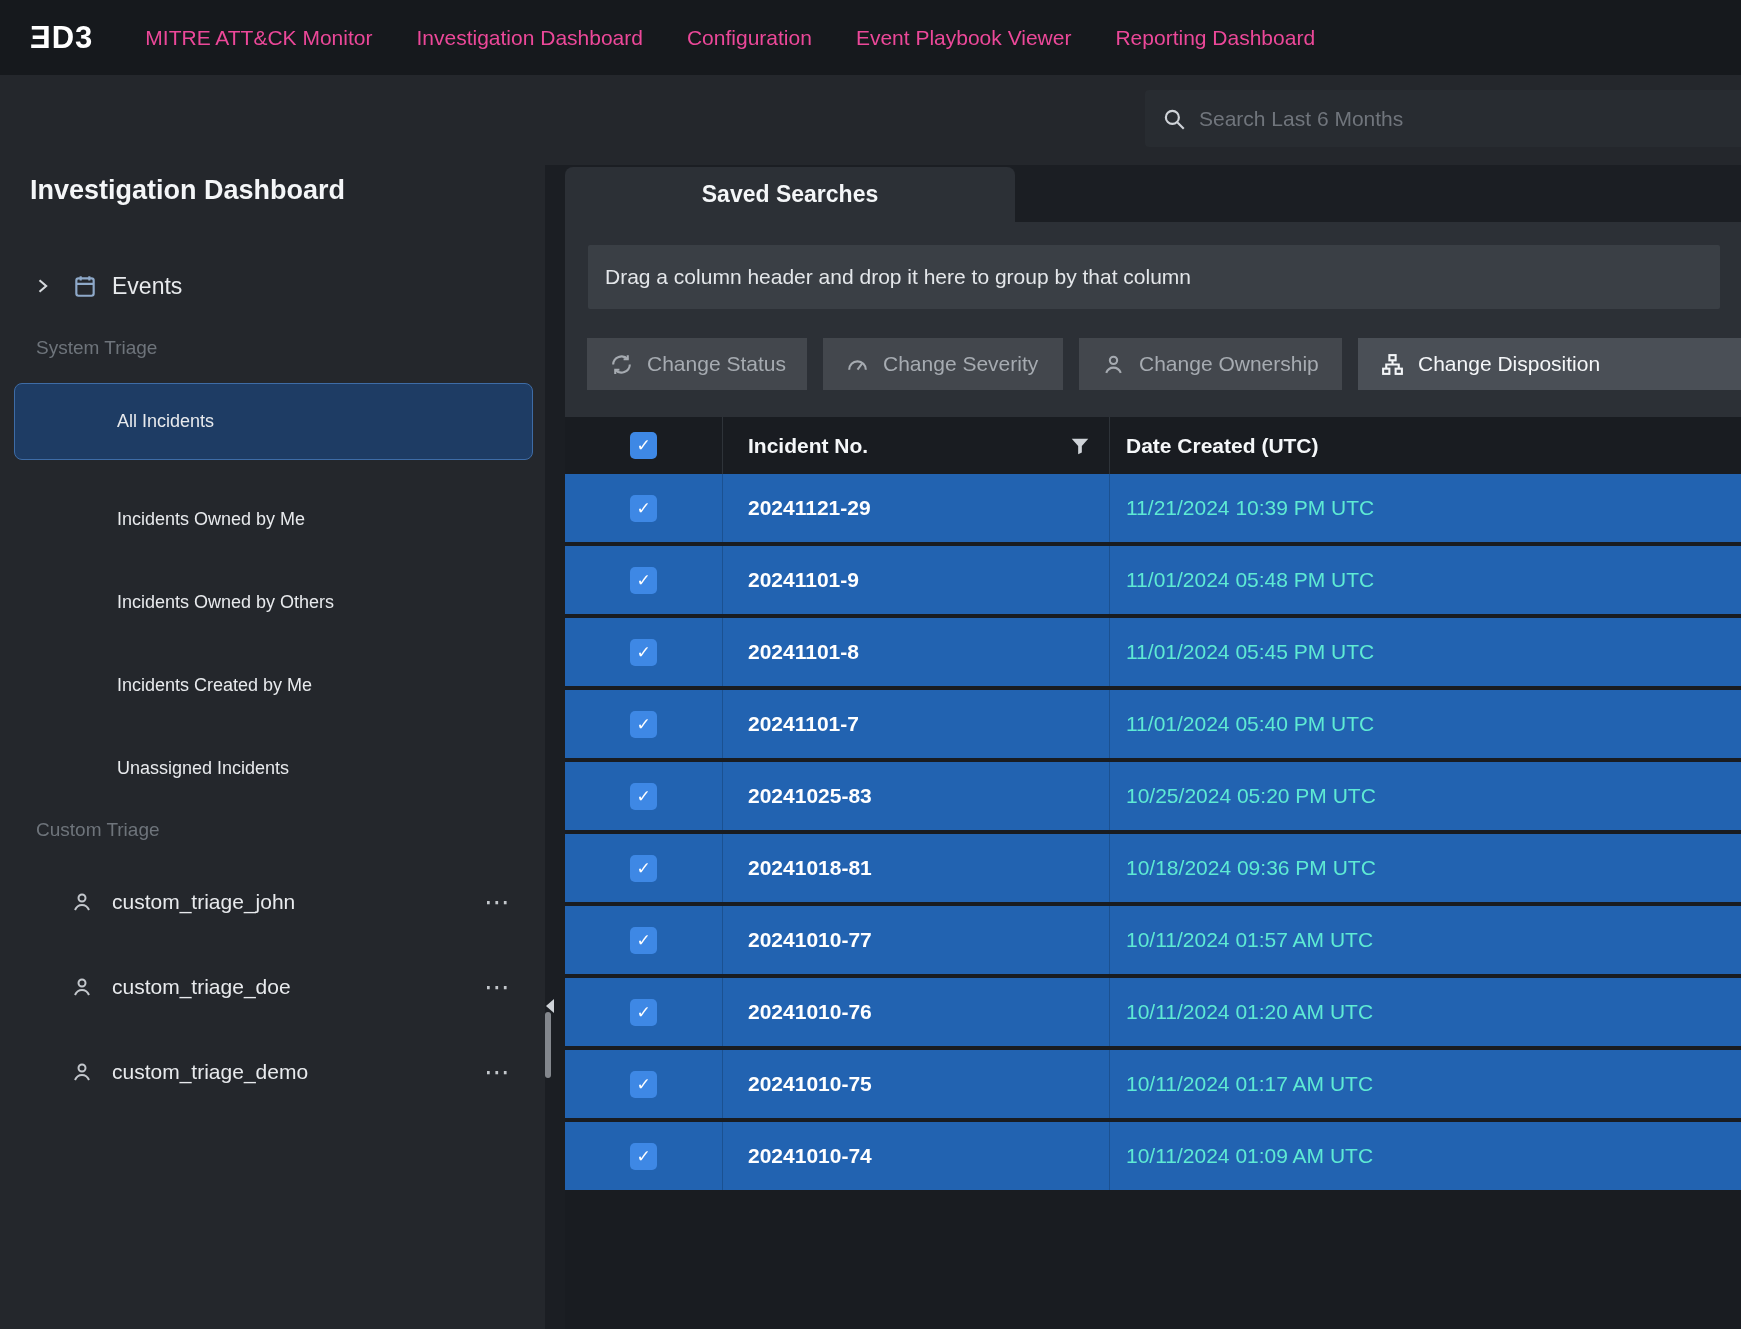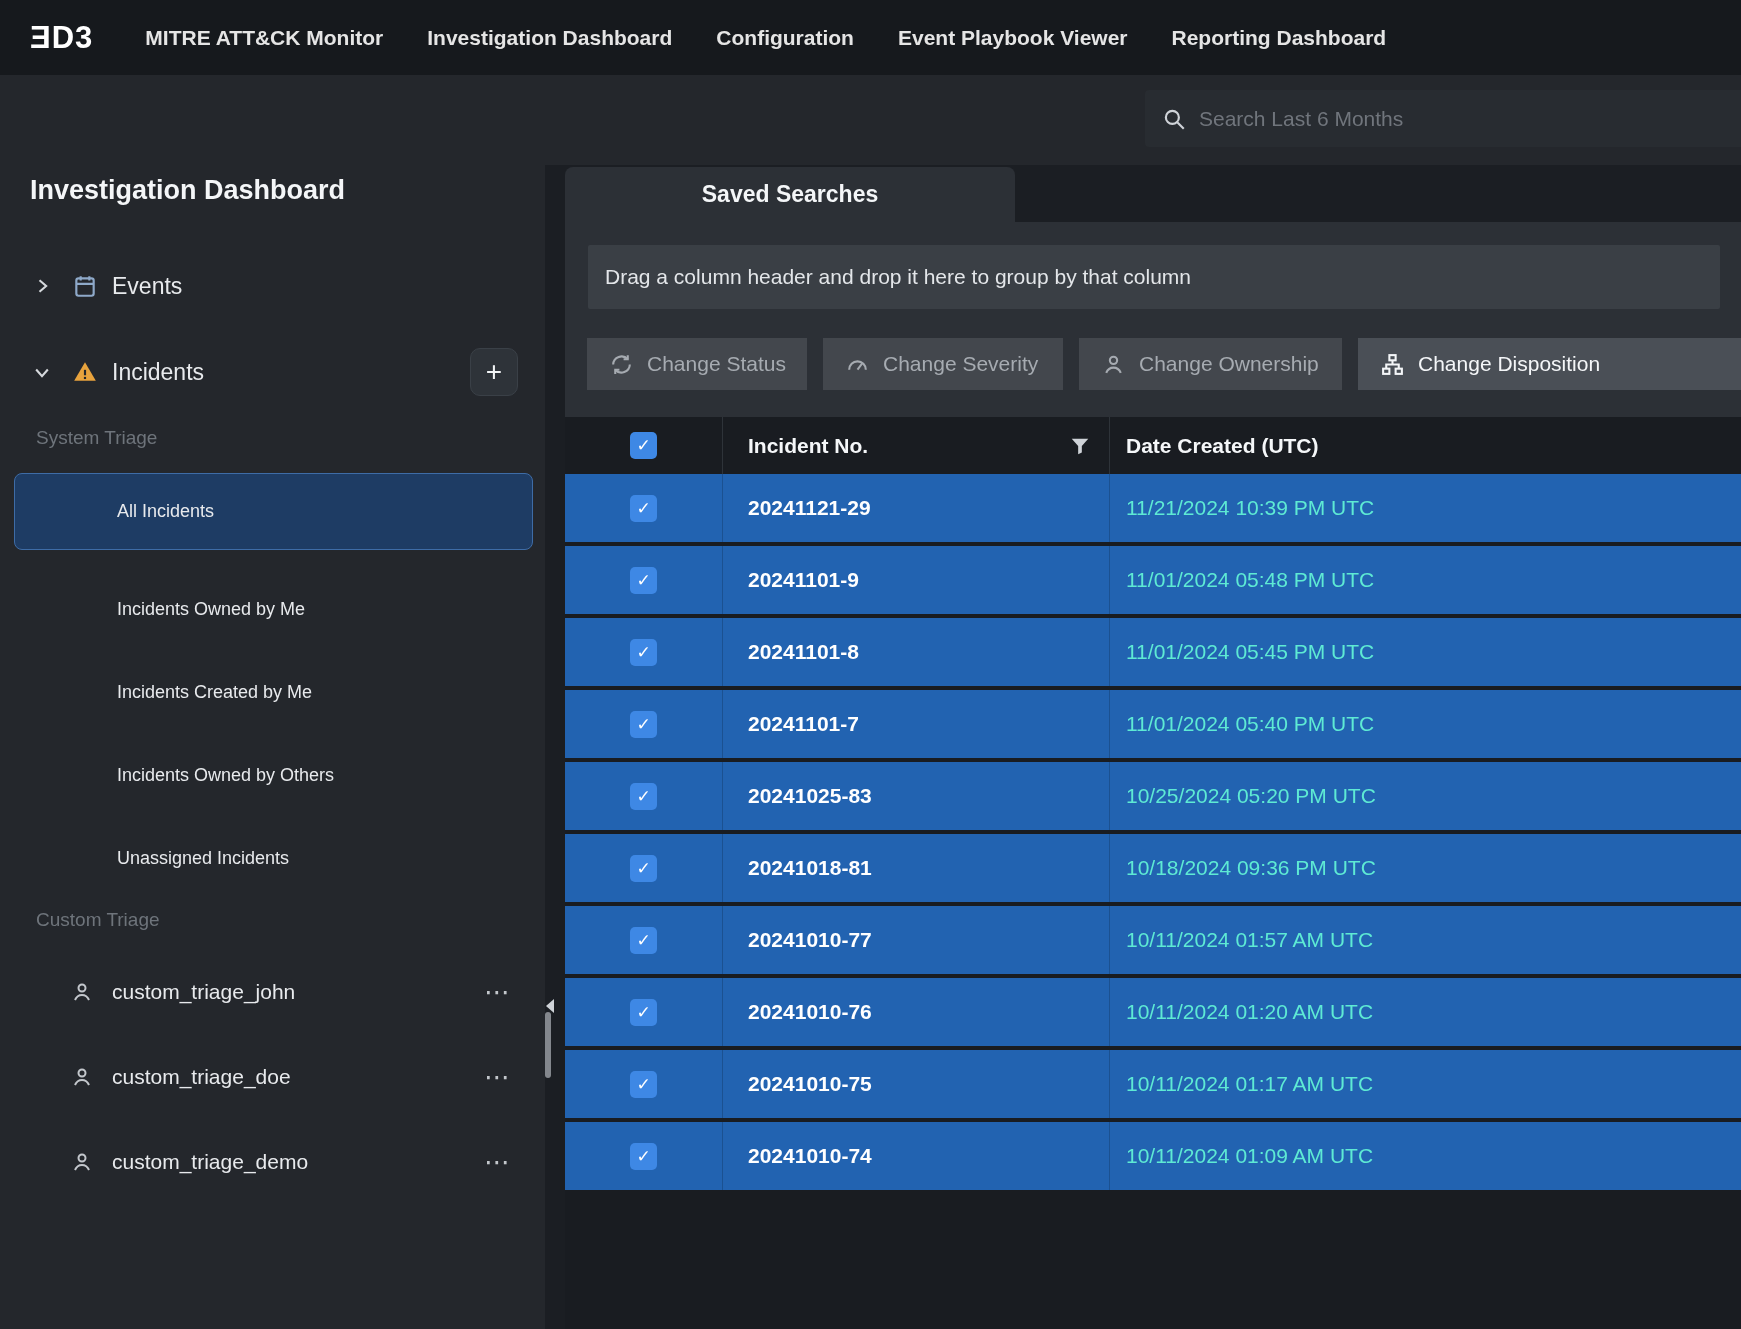--- a/index.html
+++ b/index.html
@@ -21,21 +21,21 @@
   }
   *{margin:0;padding:0;box-sizing:border-box;}
   html,body{background:#101216;}
   body{font-family:"Liberation Sans","DejaVu Sans",sans-serif;}
   .screen{position:relative;width:1741px;height:1329px;background:var(--page-bg);overflow:hidden;color:var(--text-primary);}
 
   
   .navbar{position:absolute;left:0;top:0;width:100%;height:75px;background:var(--navbar-bg);display:flex;align-items:center;padding-left:30px;}
   .logo{font-size:31px;font-weight:800;letter-spacing:1px;color:#ffffff;margin-right:52px;cursor:pointer;}
   .nav-items{display:flex;gap:44px;align-items:center;}
-  .nav-item{font-size:21px;font-weight:700;color:#e5e5e5;cursor:pointer;white-space:nowrap;}
+  .nav-item{font-size:21px;font-weight:400;color:#ec4899;cursor:pointer;white-space:nowrap;}
 
   
   .search-bar{position:absolute;left:1145px;top:90px;width:600px;height:57px;background:#282c31;border-radius:4px;display:flex;align-items:center;padding:0 10px 0 16px;gap:12px;}
   .search-bar svg{flex:0 0 auto;}
   .search-input{flex:1;background:transparent;border:none;outline:none;font-size:21px;color:#dfe3e7;font-family:inherit;}
   .search-input::placeholder{color:#70757c;}
 
   
   .sidebar{position:absolute;left:0;top:75px;width:545px;bottom:0;background:var(--page-bg);overflow:hidden;}
   .sidebar-title{font-size:27px;font-weight:700;color:#f4f6f8;margin:100px 0 0 30px;}
@@ -128,43 +128,27 @@
       </span>
       <span class="t-icon">
         <svg width="26" height="26" viewBox="0 0 24 24">
             <rect x="4" y="5" width="16" height="16" rx="2" fill="none" stroke="#8ea9c9" stroke-width="2"></rect>
             <path d="M8 3v4M16 3v4M4 10h16" stroke="#8ea9c9" stroke-width="2" fill="none"></path>
           </svg>
       </span>
       <span>Events</span>
     </div>
 
-    <div class="tree-row row-incidents">
-      <span class="chev">
-        <svg width="20" height="20" viewBox="0 0 24 24">
-            <path d="M5 9l7 8 7-8" fill="none" stroke="#d6d9dd" stroke-width="2.5"></path>
-          </svg>
-      </span>
-      <span class="t-icon">
-        <svg width="26" height="26" viewBox="0 0 24 24">
-            <path d="M12 3L22 20H2z" style="fill:var(--warning-orange,#e8a33d)"></path>
-            <rect x="11" y="10" width="2" height="5" fill="#24272c"></rect>
-            <rect x="11" y="16.5" width="2" height="2" fill="#24272c"></rect>
-          </svg>
-      </span>
-      <span>Incidents</span>
-      <span class="add-btn">+</span>
-    </div>
 
     <div class="section-label">System Triage</div>
 
     <div class="side-item selected">All Incidents</div>
     <div class="side-item plain">Incidents Owned by Me</div>
+    <div class="side-item plain">Incidents Owned by Others</div>
     <div class="side-item plain">Incidents Created by Me</div>
-    <div class="side-item plain">Incidents Owned by Others</div>
     <div class="side-item plain">Unassigned Incidents</div>
 
     <div class="section-label">Custom Triage</div>
 
     <div class="custom-row">
       <span class="p-icon">
         <svg width="24" height="24" viewBox="0 0 24 24">
             <circle cx="12" cy="8" r="3.5" fill="none" stroke="#c3c7cc" stroke-width="2"></circle>
             <path d="M5 20c1.5-3.5 4-5 7-5s5.5 1.5 7 5" fill="none" stroke="#c3c7cc" stroke-width="2"></path>
           </svg>

